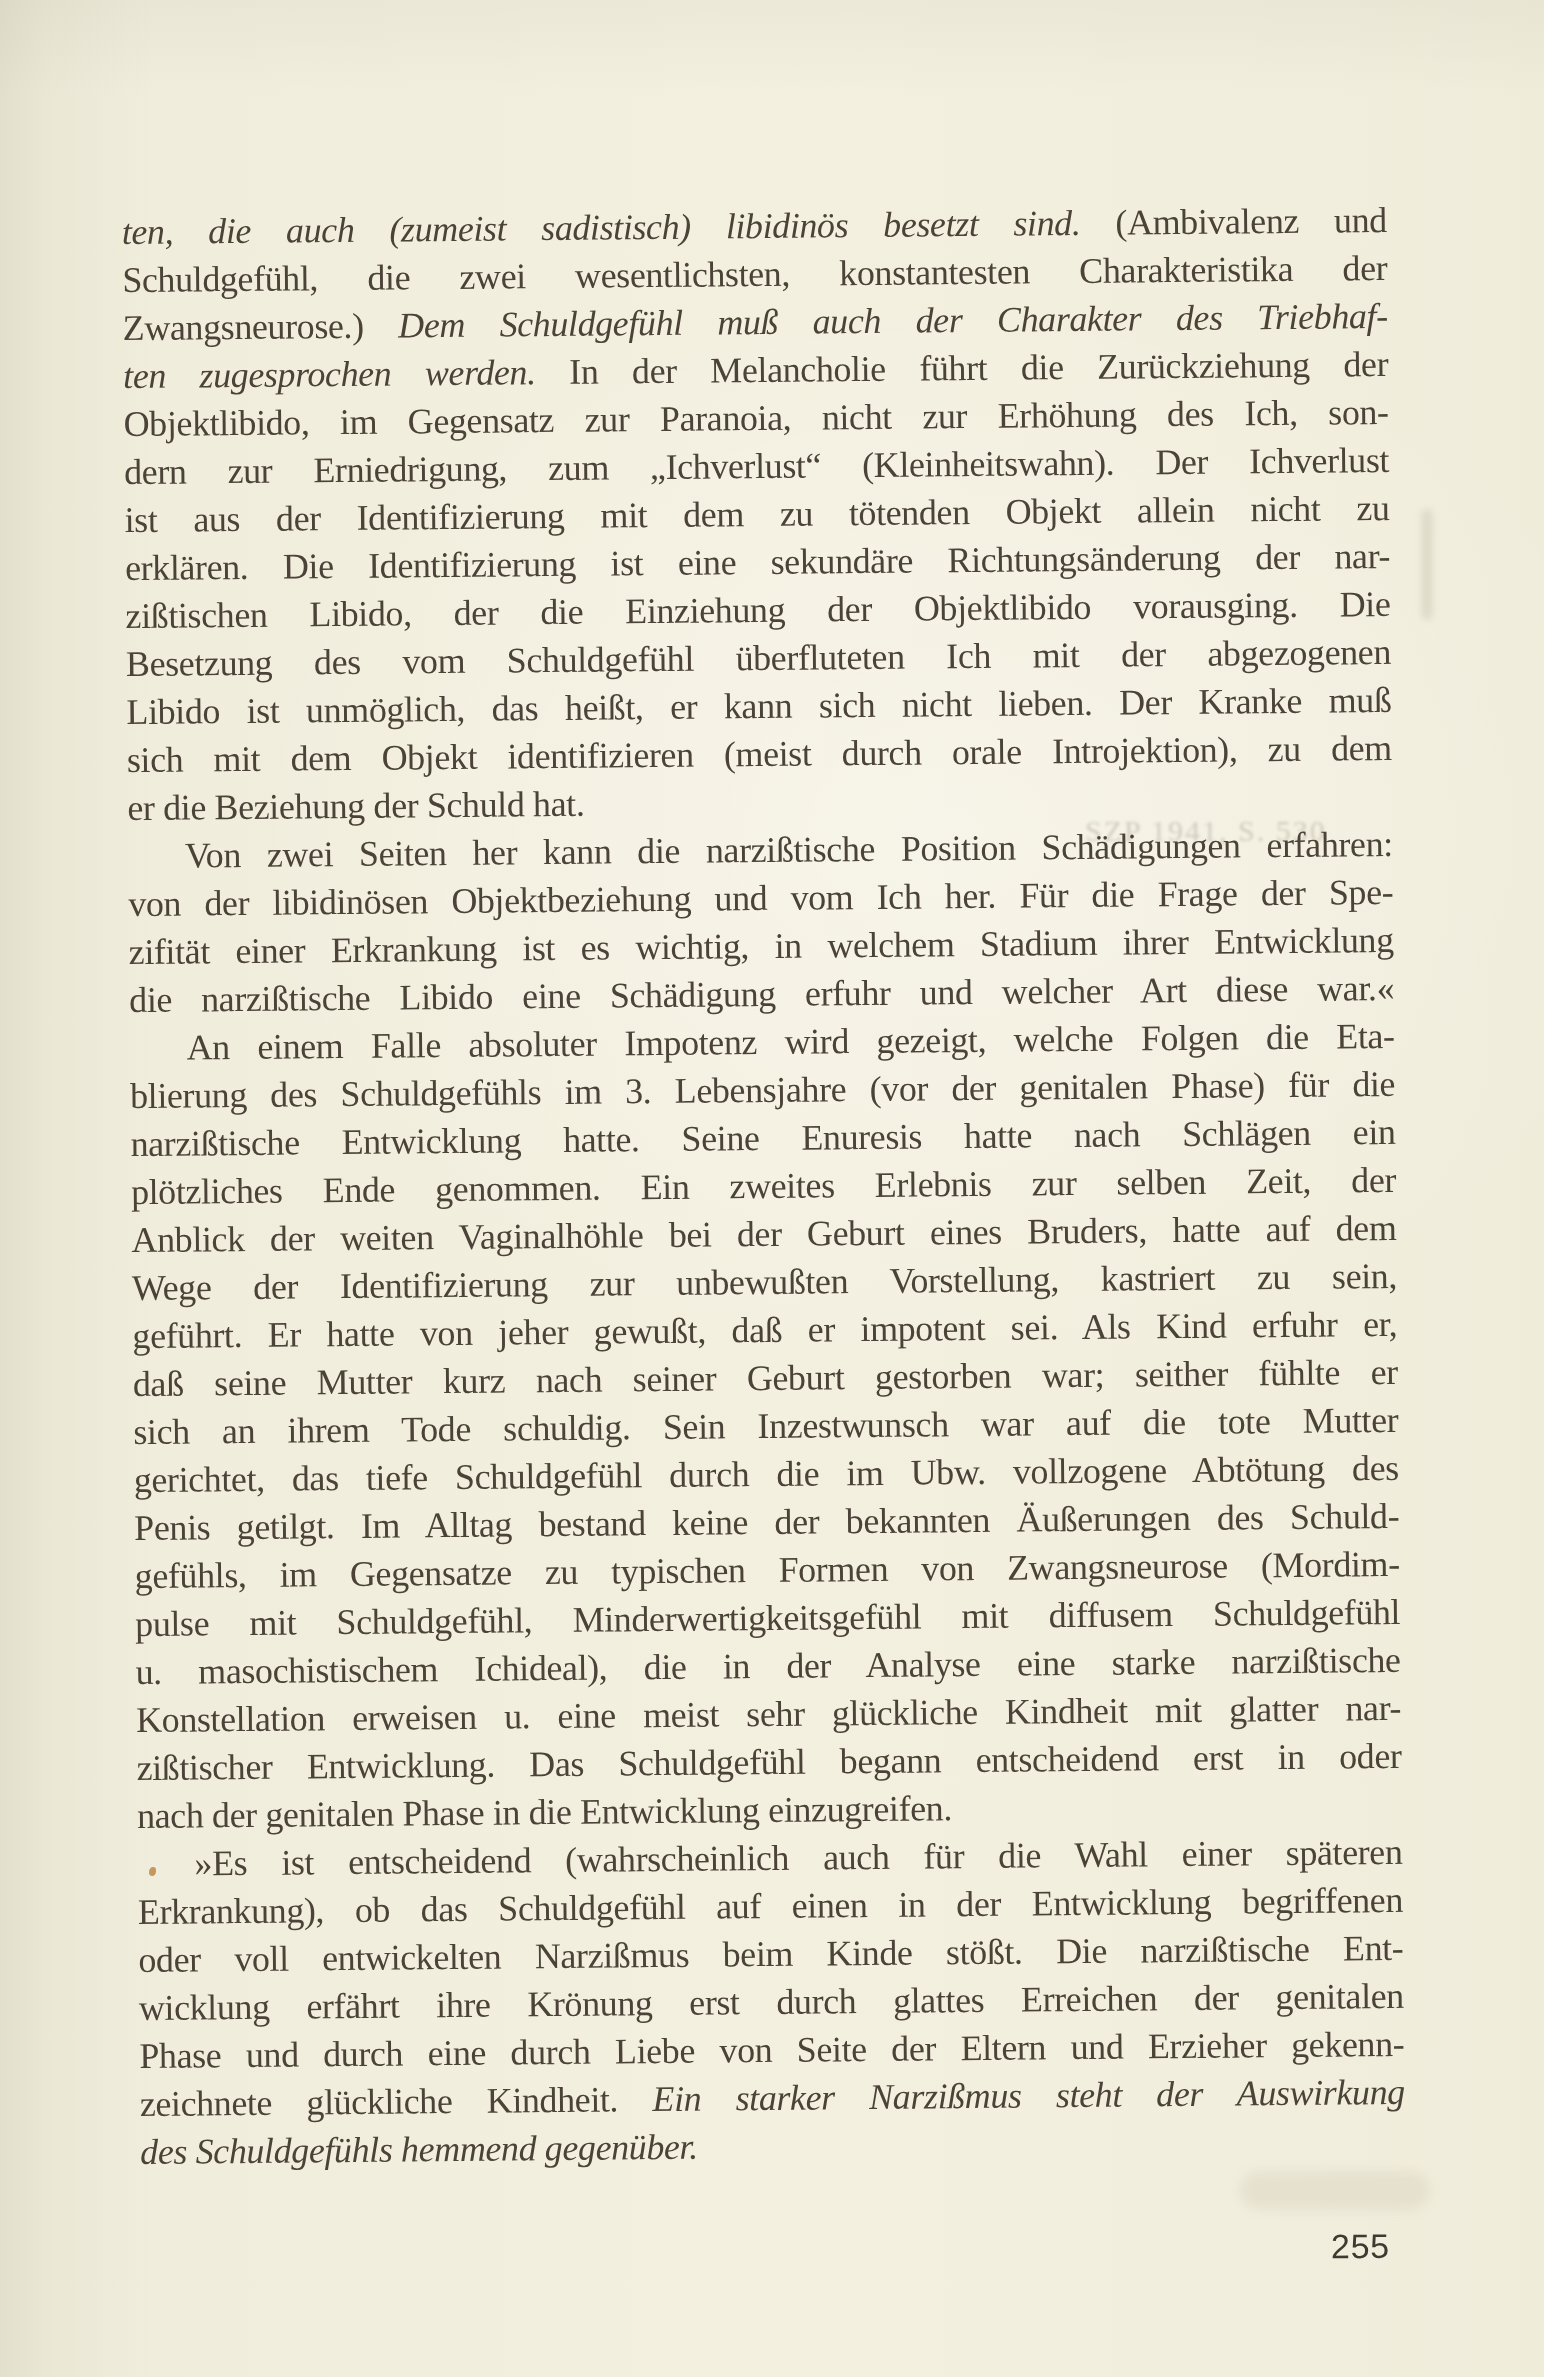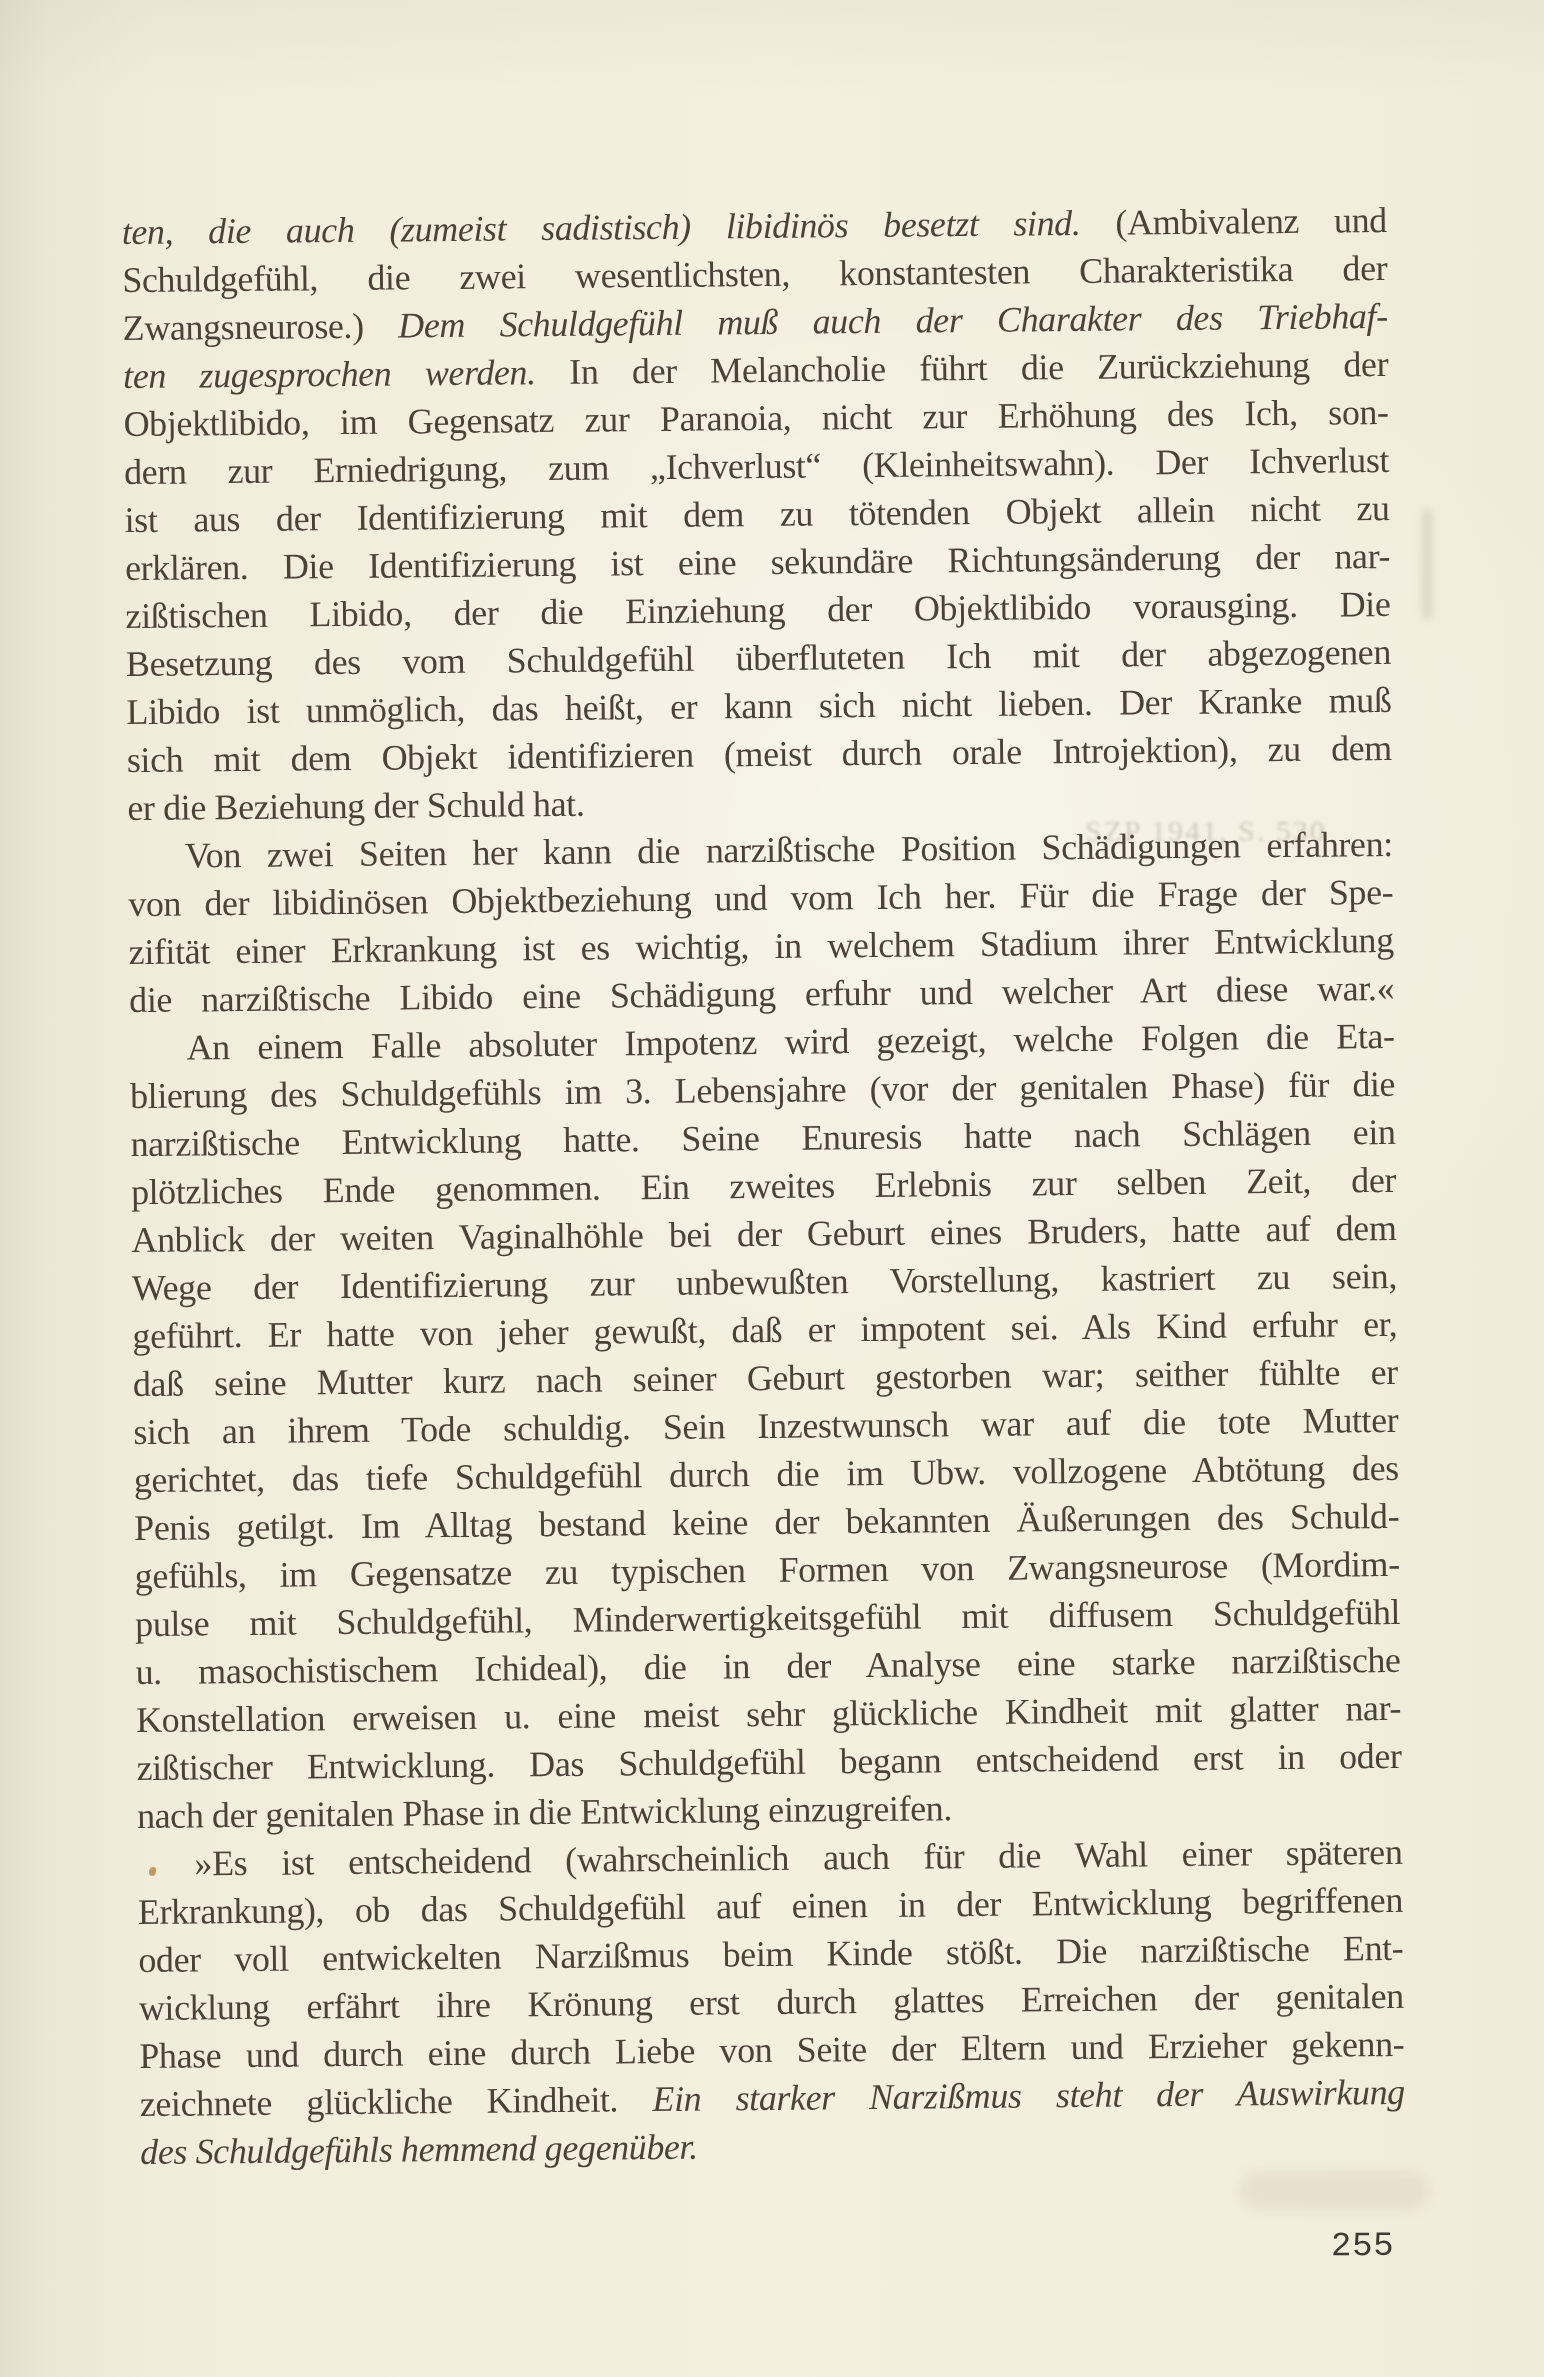--- a/index.html
+++ b/index.html
@@ -38,21 +38,21 @@
     text-rendering: optimizeLegibility;
   }
   .line.ind { padding-left: 57px; }
   .line.end { text-align-last: left; }
   .it { font-style: italic; }
   .pageno {
     position: absolute;
     left: 1331px;
     top: 2227px;
     width: 81px;
-    font-family: Liberation Mono, monospace;
+    font-family: Liberation Sans, sans-serif;
     font-size: 34px;
     letter-spacing: 0.7px;
     color: #3e3a31;
     transform: rotate(-0.4deg);
   }
   .speck {
     position: absolute;
     left: 149px;
     top: 1867px;
     width: 7.4px;

